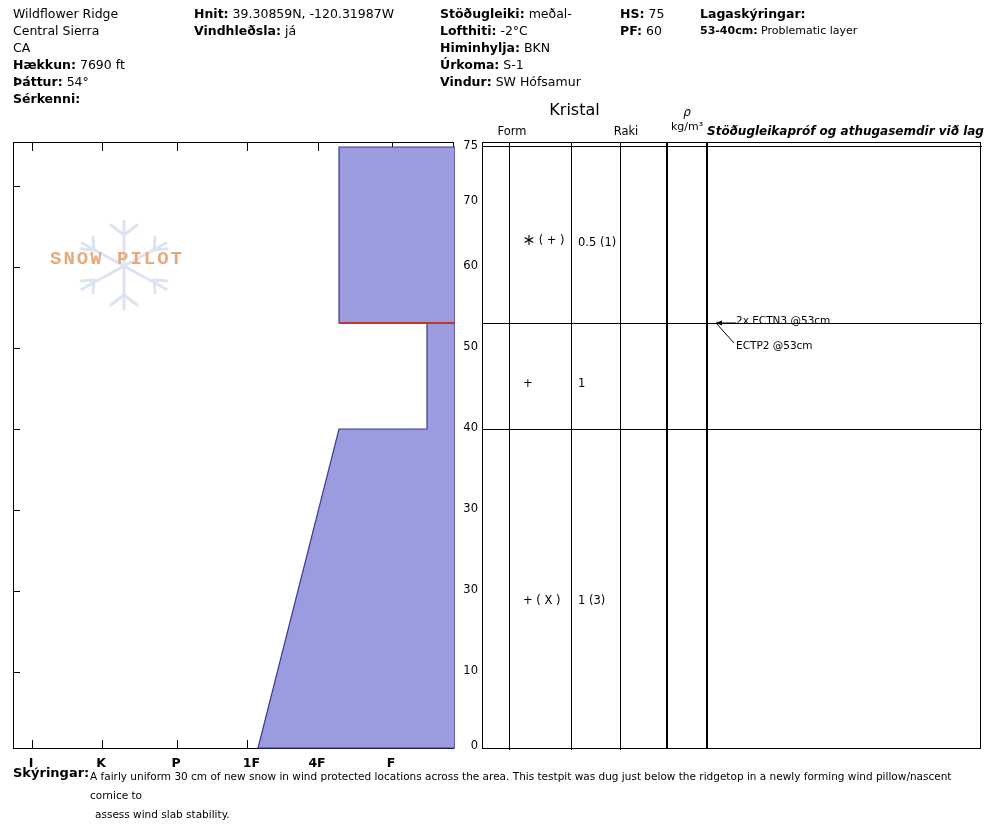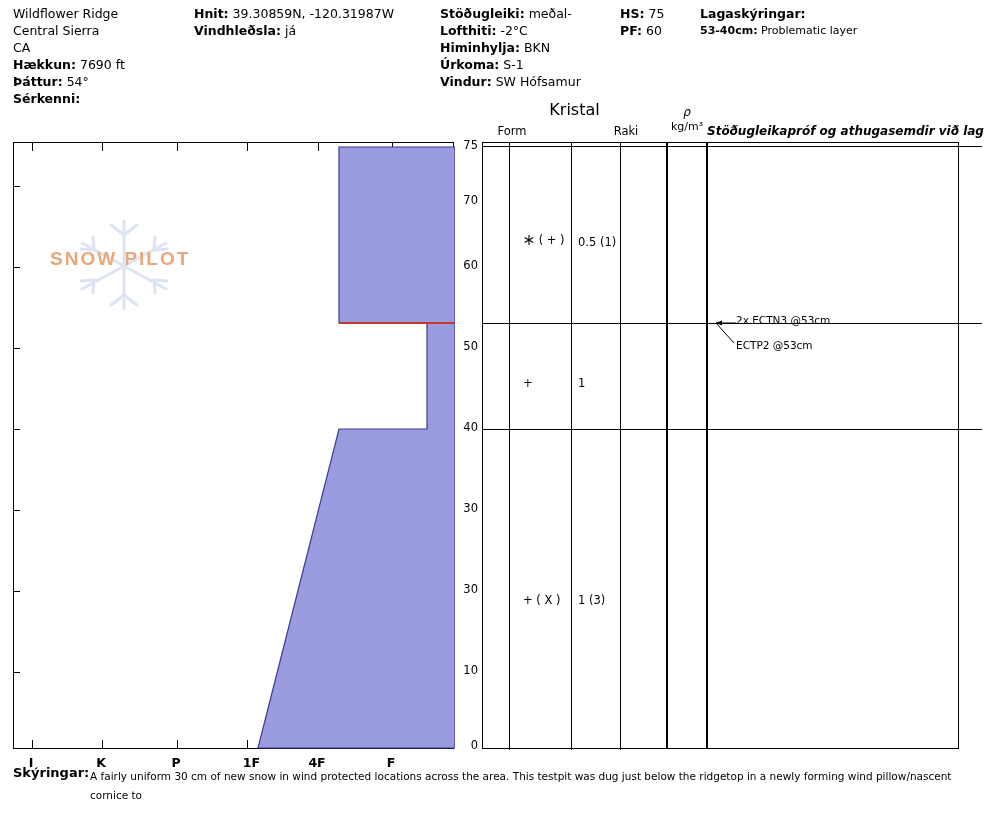--- a/index.html
+++ b/index.html
@@ -39,21 +39,21 @@
 
   
   #profile-panel { left: 13px; top: 42px; width: 441px; height: 607px; }
   
   #depth-axis { position: absolute; left: 454px; top: 42px; width: 28px; height: 607px; }
   
   #kristal-panel { left: 482px; top: 42px; width: 185px; height: 607px; }
   
   #density-panel { left: 667px; top: 42px; width: 40px; height: 607px; }
   
-  #comments-panel { left: 707px; top: 42px; width: 252px; height: 607px; }
+  #comments-panel { left: 707px; top: 42px; width: 274px; height: 607px; }
 
   .panel-title {
     position: absolute;
     font-size: 11.5px;
     text-align: center;
     white-space: nowrap;
   }
   #t-kristal { left: 482px; top: 0; width: 185px; font-size: 16px; }
   #t-form    { left: 482px; top: 24px; width: 60px; }
   #t-size    { left: 556px; top: 16px; width: 46px; margin-top: 40px; }
@@ -88,21 +88,21 @@
   
   .cryst-row { position: absolute; font-size: 11.5px; white-space: nowrap; }
 
   
   .test-note { position: absolute; font-size: 10.5px; white-space: nowrap; }
 
   
   #watermark { position: absolute; left: 35px; top: 70px; width: 185px; height: 100px; opacity: .85; }
   #wm-text {
     position: absolute; left: 36px; top: 105px;
-    font-family: Liberation Sans, sans-serif;
+    font-family: Liberation Mono, monospace;
     font-size: 19px; font-weight: bold; letter-spacing: 2px;
     color: #e8a87c;
     text-shadow: 0 0 0 #fff;
   }
 
   
   #footer { position: absolute; left: 0; top: 762px; width: 994px; height: 70px; }
   #footer-label {
     position: absolute; left: 13px; top: 3px;
     font-size: 13px; font-weight: bold;
@@ -323,16 +323,17 @@
       <div class="hard-lbl" style="left:219px; width:28px;text-align:right;">1F</div>
       <div class="hard-lbl" style="left:290px; width:28px;">4F</div>
       <div class="hard-lbl" style="left:364px; width:28px;">F</div>
     </div>
   </div>
 
   <div id="footer">
     <div id="footer-label">Skýringar:</div>
     <div id="footer-text">
       <span>A fairly uniform 30 cm of new snow in wind protected locations across the area. This testpit was dug just below the ridgetop in a newly forming wind pillow/nascent cornice to</span>
+      <span class="l2">assess wind slab stability.</span>
     </div>
   </div>
 
 </div>
 
 </body></html>

